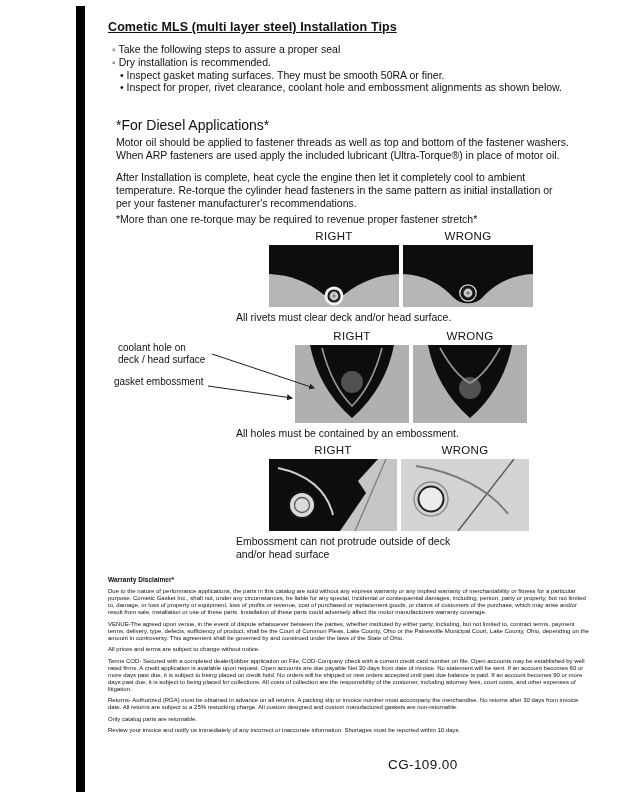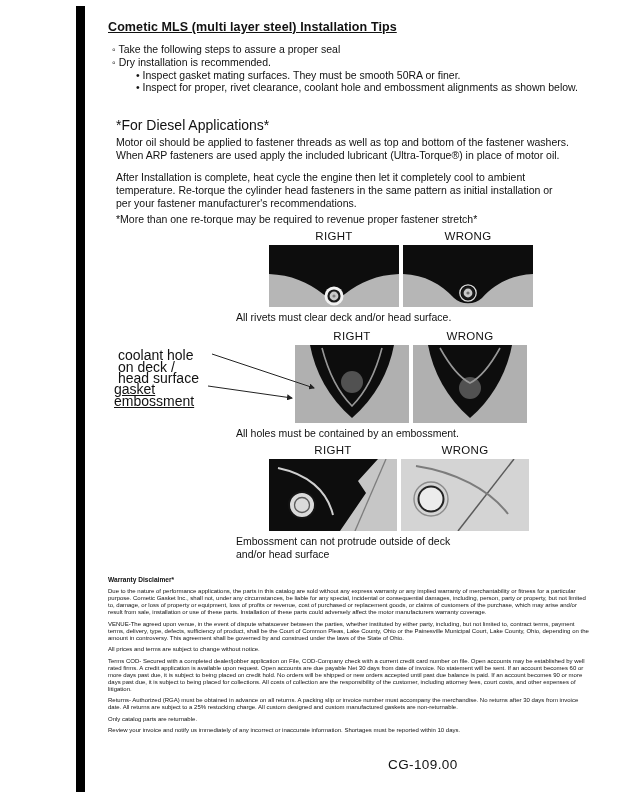--- a/index.html
+++ b/index.html
@@ -14,44 +14,44 @@
   .page { position: absolute; inset: 0; }
   .binding { position: absolute; left: 76px; top: 6px; width: 9px; height: 786px; background: #000; }
 
   .title {
     position: absolute; left: 108px; top: 20px;
     font-size: 12.5px; font-weight: bold; text-decoration: underline;
     letter-spacing: 0.1px;
   }
   .tips { position: absolute; left: 112px; top: 43px; width: 482px; font-size: 10.5px; line-height: 12.8px; }
   .tip::before { content: "◦ "; }
-  .subtip { margin-left: 24px; }
+  .subtip { margin-left: 8px; }
   .subtip::before { content: "• "; }
 
   .diesel-heading { position: absolute; left: 116px; top: 117px; font-size: 14px; font-weight: normal; }
   .para1 { position: absolute; left: 116px; top: 136px; width: 476px; font-size: 10.5px; line-height: 13px; }
   .para2 { position: absolute; left: 116px; top: 171px; width: 452px; font-size: 10.5px; line-height: 13px; }
   .note  { position: absolute; left: 116px; top: 213px; font-size: 10.5px; }
 
   .figs { position: absolute; left: 236px; top: 230px; width: 300px; }
   .fig-row { position: absolute; left: 0; }
   .row1 { top: 0; }
   .row2 { top: 100px; }
   .row3 { top: 214px; }
   .pair { display: flex; gap: 4px; padding-left: 33px; }
   .row2 .pair { margin-left: 26px; }
   .col { display: flex; flex-direction: column; }
   .fig-h { text-align: center; font-size: 11.5px; height: 15px; letter-spacing: 0.3px; }
   .fig-cap { font-size: 10.5px; line-height: 12.5px; margin-top: 4px; }
   .row3 .fig-cap { width: 218px; }
   svg.panel { display: block; }
 
-  .lbl { position: absolute; font-size: 14px; line-height: 11.5px; margin-top: 8px; }
+  .lbl { position: absolute; font-size: 10px; line-height: 11.5px; }
   .lbl1 { left: -118px; top: 12px; width: 90px; }
-  .lbl2 { left: -122px; top: 46px; width: 100px; text-decoration: underline; }
+  .lbl2 { left: -122px; top: 46px; width: 100px; }
   .leaders { position: absolute; left: -30px; top: 10px; overflow: visible; }
 
   .warranty { position: absolute; left: 108px; top: 576px; width: 482px; font-size: 6px; line-height: 7px; }
   .warranty .w-head { font-size: 6.6px; font-weight: bold; margin: 0 0 5px 0; }
   .warranty p { margin: 0 0 4.5px 0; }
 
   .footer { position: absolute; left: 388px; top: 757px; font-size: 13.5px; letter-spacing: 0.4px; }
 </style>
 </head>
 <body>

